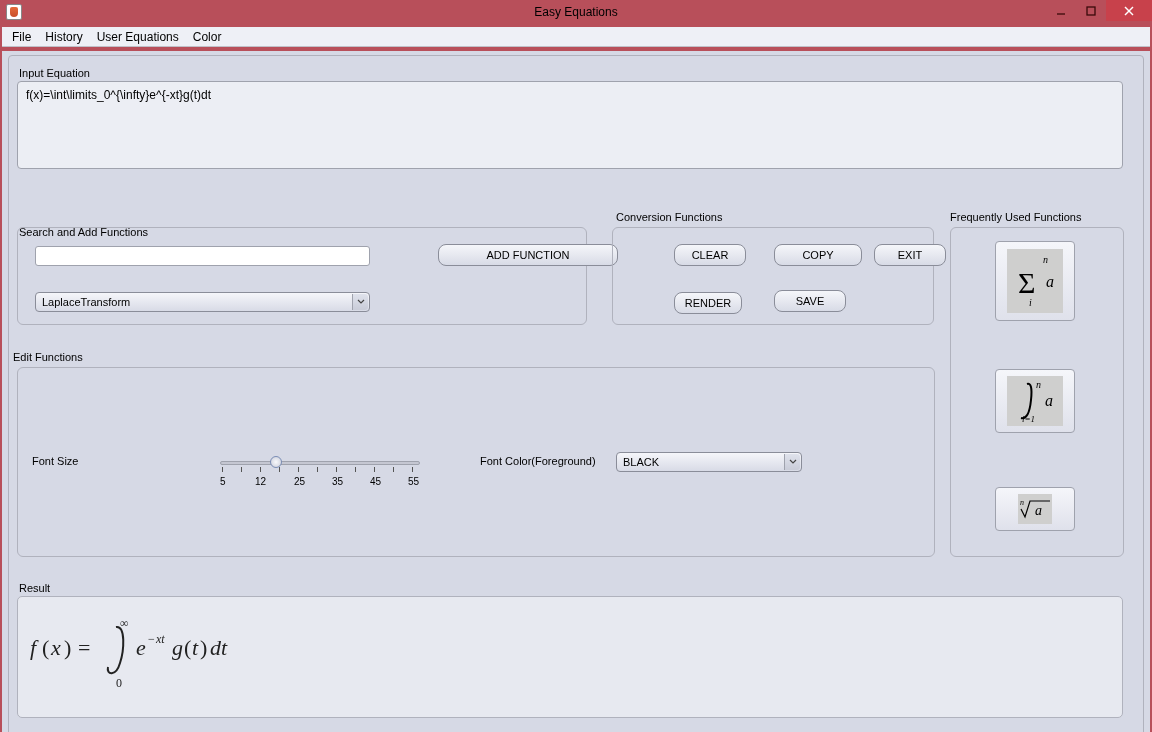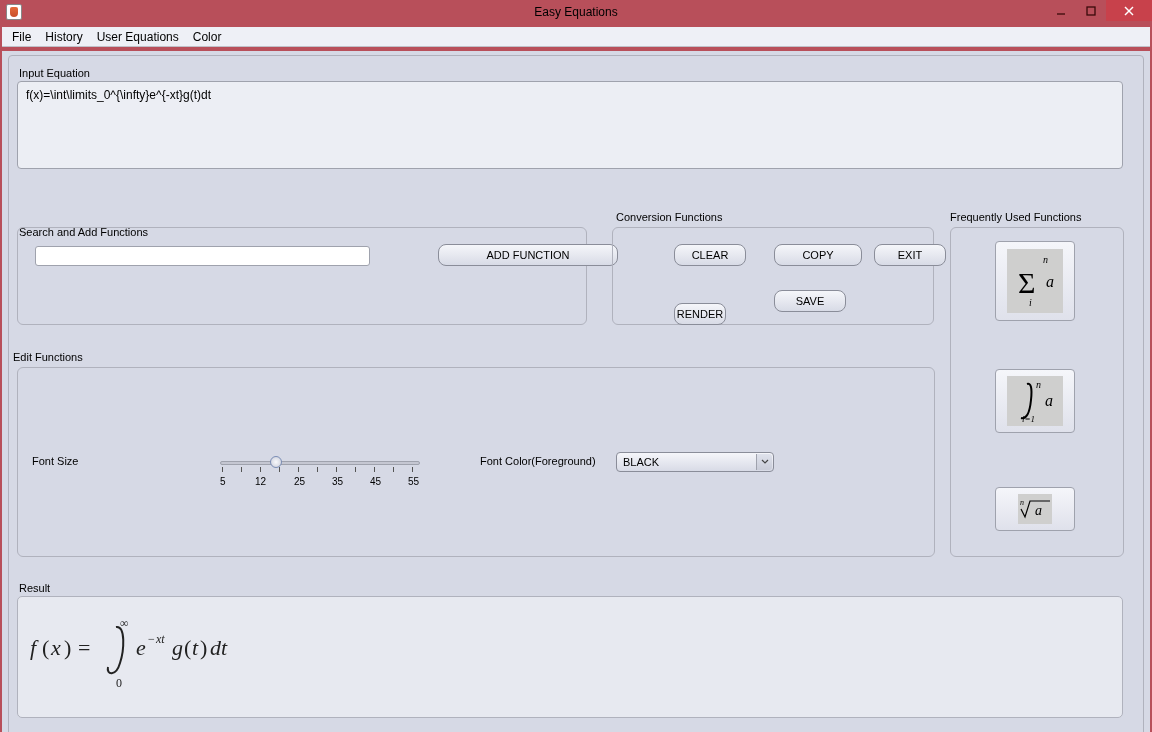--- a/index.html
+++ b/index.html
@@ -242,27 +242,35 @@
 <div class="content">
   <div class="outerframe"></div>
 
   <div class="label" style="top:16px; left:17px;">Input Equation</div>
   <textarea class="textarea" style="top: 30px; left: 15px; width: 1106px; height: 88px;">f(x)=\int\limits_0^{\infty}e^{-xt}g(t)dt</textarea>
 
   <div class="label" style="top:160px; left:17px;margin-top:15px;">Search and Add Functions</div>
   <div class="group" style="top:176px; left:15px; width:570px; height:98px;"></div>
   <input class="textfield" style="top: 195px; left: 33px; width: 335px;" value="">
   <div class="btn" style="top:193px; left:392px; width:180px; height:22px;">ADD FUNCTION</div>
+  <div class="select" style="top:241px; left:33px; width:335px;">
+    <span>LaplaceTransform</span>
+    <div class="arrow">
+        <svg viewBox="0 0 8 6">
+          <path d="M1 1 L4 4 L7 1" fill="none" stroke="#444" stroke-width="1.2"></path>
+        </svg>
+      </div>
+  </div>
 
   <div class="label" style="top:160px; left:614px;">Conversion Functions</div>
   <div class="group" style="top:176px; left:610px; width:322px; height:98px;"></div>
   <div class="btn" style="top:193px; left:628px; width:72px; height:22px;">CLEAR</div>
   <div class="btn" style="top:193px; left:728px; width:88px; height:22px;">COPY</div>
   <div class="btn" style="top:193px; left:828px; width:72px; height:22px;">EXIT</div>
-  <div class="btn" style="top:252px; left:628px; width:52px; height:22px;">RENDER</div>
+  <div class="btn" style="top:241px; left:628px; width:68px; height:22px;">RENDER</div>
   <div class="btn" style="top:239px; left:728px; width:72px; height:22px;">SAVE</div>
 
   <div class="label" style="top:160px; left:948px;">Frequently Used Functions</div>
   <div class="group" style="top:176px; left:948px; width:174px; height:330px;"></div>
 
   <div class="freqbtn" style="top:190px; left:993px;">
     <div class="inner">
       <svg width="46" height="56" viewBox="0 0 46 56">
         <text x="31" y="10" font-family="serif" font-style="italic" font-size="10" fill="#000">n</text>
         <text x="6" y="40" font-family="serif" font-size="30" fill="#000">Σ</text>
@@ -312,21 +320,21 @@
   <div class="tick" style="top:416px; left:391px;"></div>
   <div class="tick" style="top:416px; left:410px;"></div>
   <div class="ticklabel" style="top:425px; left:218px;">5</div>
   <div class="ticklabel" style="top:425px; left:253px;">12</div>
   <div class="ticklabel" style="top:425px; left:292px;">25</div>
   <div class="ticklabel" style="top:425px; left:330px;">35</div>
   <div class="ticklabel" style="top:425px; left:368px;">45</div>
   <div class="ticklabel" style="top:425px; left:406px;">55</div>
 
   <div class="label" style="top:404px; left:478px;">Font Color(Foreground)</div>
-  <div class="select" style="top:401px; left:614px; width:158px;">
+  <div class="select" style="top:401px; left:614px; width:186px;">
     <span>BLACK</span>
     <div class="arrow">
         <svg viewBox="0 0 8 6">
           <path d="M1 1 L4 4 L7 1" fill="none" stroke="#444" stroke-width="1.2"></path>
         </svg>
       </div>
   </div>
 
   <div class="label" style="top:531px; left:17px;">Result</div>
   <div class="resultbox" style="top:545px; left:15px; width:1106px; height:122px;">

